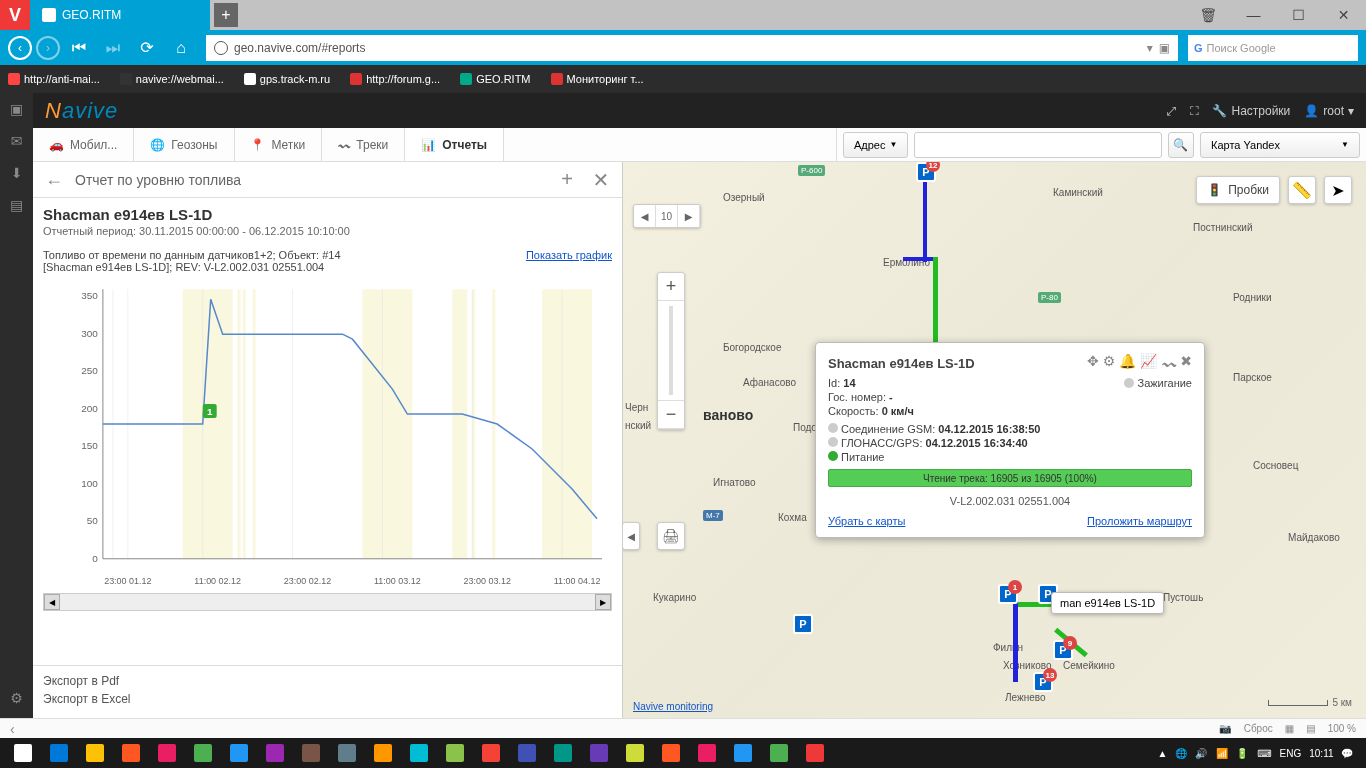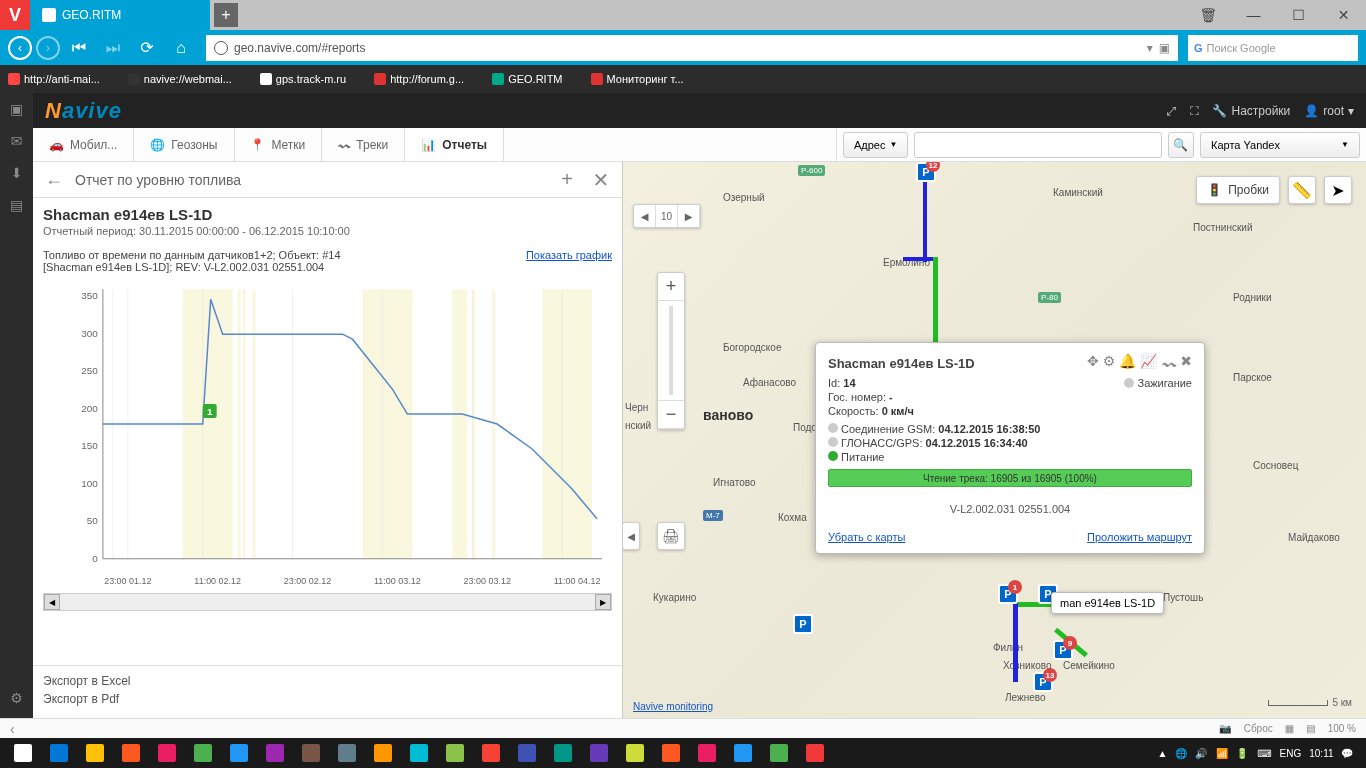--- a/index.html
+++ b/index.html
@@ -15,32 +15,32 @@
 .win-btn { width: 45px; height: 30px; display: flex; align-items: center; justify-content: center; font-size: 14px; color: #444; cursor: pointer; }
 
 .nav-bar { height: 35px; background: #00a2d6; display: flex; align-items: center; padding: 0 8px; gap: 4px; }
 .nav-btn { width: 30px; height: 30px; display: flex; align-items: center; justify-content: center; color: #fff; font-size: 16px; cursor: pointer; }
 .nav-btn.circ { border: 2px solid #fff; border-radius: 50%; width: 24px; height: 24px; font-size: 12px; }
 .url-bar { flex: 1; height: 26px; background: #fff; margin: 0 6px; display: flex; align-items: center; padding: 0 8px; font-size: 12px; color: #555; gap: 6px; }
 .url-globe { width: 14px; height: 14px; border: 1px solid #555; border-radius: 50%; }
 .url-actions { display: flex; gap: 6px; align-items: center; color: #888; }
 .search-bar { width: 170px; height: 26px; background: #fff; display: flex; align-items: center; padding: 0 6px; font-size: 11px; color: #999; gap: 4px; }
 
-.bookmarks-bar { height: 28px; background: #2c2c2c; display: flex; align-items: center; padding: 0 8px; gap: 28px; font-size: 11px; color: #fff; }
+.bookmarks-bar { height: 28px; background: #2c2c2c; display: flex; align-items: center; padding: 0 8px; gap: 20px; font-size: 11px; color: #fff; }
 .bookmark { display: flex; align-items: center; gap: 4px; cursor: pointer; }
 .bm-icon { width: 12px; height: 12px; border-radius: 2px; }
 
 
 .side-panel { position: absolute; left: 0; top: 93px; width: 33px; height: 625px; background: #2c2c2c; display: flex; flex-direction: column; align-items: center; padding-top: 6px; gap: 12px; }
 .side-icon { width: 20px; height: 20px; color: #888; font-size: 14px; display: flex; align-items: center; justify-content: center; cursor: pointer; }
 
 
 .app { position: absolute; left: 33px; top: 93px; right: 0; bottom: 50px; display: flex; flex-direction: column; }
 .app-header { height: 35px; background: #222; display: flex; align-items: center; padding: 0 12px; }
-.app-logo { font-size: 22px; font-weight: bold; color: #0088bb; font-style: italic; letter-spacing: 1px; }
+.app-logo { font-size: 22px; font-weight: normal; color: #0088bb; font-style: italic; letter-spacing: 1px; }
 .app-logo .n { color: #ff9933; }
 .header-right { margin-left: auto; display: flex; align-items: center; gap: 14px; color: #ccc; font-size: 12px; }
 .hdr-item { display: flex; align-items: center; gap: 4px; cursor: pointer; }
 
 .main-tabs { height: 34px; background: #fdfdfd; border-bottom: 1px solid #ddd; display: flex; }
 .main-tab { padding: 0 16px; display: flex; align-items: center; gap: 6px; font-size: 12px; color: #666; border-right: 1px solid #ddd; cursor: pointer; }
 .main-tab.active { background: #fff; font-weight: bold; color: #333; }
 .addr-bar { flex-shrink: 0; width: 530px; display: flex; align-items: center; padding: 0 6px; gap: 6px; border-left: 1px solid #ddd; }
 .addr-btn { height: 26px; padding: 0 10px; border: 1px solid #ccc; background: linear-gradient(#fff,#eee); font-size: 11px; display: flex; align-items: center; gap: 4px; cursor: pointer; border-radius: 3px; }
 .addr-input { flex: 1; height: 26px; border: 1px solid #ccc; border-radius: 3px; }
@@ -104,21 +104,21 @@
 .popup { position: absolute; top: 180px; left: 192px; width: 390px; background: #fff; border: 1px solid #bbb; border-radius: 4px; box-shadow: 0 2px 8px rgba(0,0,0,0.3); padding: 10px 12px; font-size: 11px; color: #444; }
 .popup-hdr { display: flex; align-items: center; margin-bottom: 4px; }
 .popup-title { font-size: 13px; font-weight: bold; flex: 1; }
 .popup-icons { display: flex; gap: 4px; color: #888; font-size: 14px; }
 .popup-icons span { cursor: pointer; }
 .popup-row { margin: 2px 0; }
 .popup-row b { color: #333; }
 .ignition { float: right; display: flex; align-items: center; gap: 4px; }
 .status-dot { width: 10px; height: 10px; border-radius: 50%; display: inline-block; }
 .progress-bar { height: 18px; background: #5c5; border: 1px solid #4a4; border-radius: 2px; margin: 6px 0; text-align: center; font-size: 10px; line-height: 18px; color: #333; }
-.popup-ver { text-align: center; font-size: 11px; color: #555; margin: 16px 0; }
+.popup-ver { text-align: center; font-size: 11px; color: #555; margin: 8px 0; }
 .popup-footer { display: flex; justify-content: space-between; margin-top: 6px; }
 .popup-link { color: #1155cc; text-decoration: underline; cursor: pointer; font-size: 11px; }
 
 .obj-tooltip { position: absolute; top: 430px; left: 428px; background: #fff; border: 1px solid #bbb; padding: 4px 8px; font-size: 11px; box-shadow: 0 1px 4px rgba(0,0,0,0.3); border-radius: 3px; }
 
 
 .status-bar { position: absolute; bottom: 30px; left: 0; right: 0; height: 20px; background: #fafafa; border-top: 1px solid #ddd; display: flex; align-items: center; padding: 0 10px; font-size: 10px; color: #888; }
 .status-right { margin-left: auto; display: flex; gap: 12px; align-items: center; }
 
 
@@ -298,22 +298,22 @@
             <text x="167" y="136" fill="#fff" font-size="10" text-anchor="middle" font-weight="bold">1</text>
           </svg>
         </div>
         <div class="scrollbar-horiz">
           <div class="sb-btn">◀</div>
           <div class="sb-track"></div>
           <div class="sb-btn">▶</div>
         </div>
       </div>
       <div class="export-links">
+        <div class="export-link">Экспорт в Pdf</div>
         <div class="export-link">Экспорт в Excel</div>
-        <div class="export-link">Экспорт в Pdf</div>
       </div>
     </div>
 
     <div class="map">
       <div class="map-canvas">
 
         <div style="position:absolute;inset:0;background:linear-gradient(135deg,#f4f0e0 0%,#ece8d8 50%,#f0ecdc 100%)"></div>
 
         <div class="city" style="top:30px;left:100px">Озерный</div>
         <div class="city" style="top:25px;left:430px">Каминский</div>

